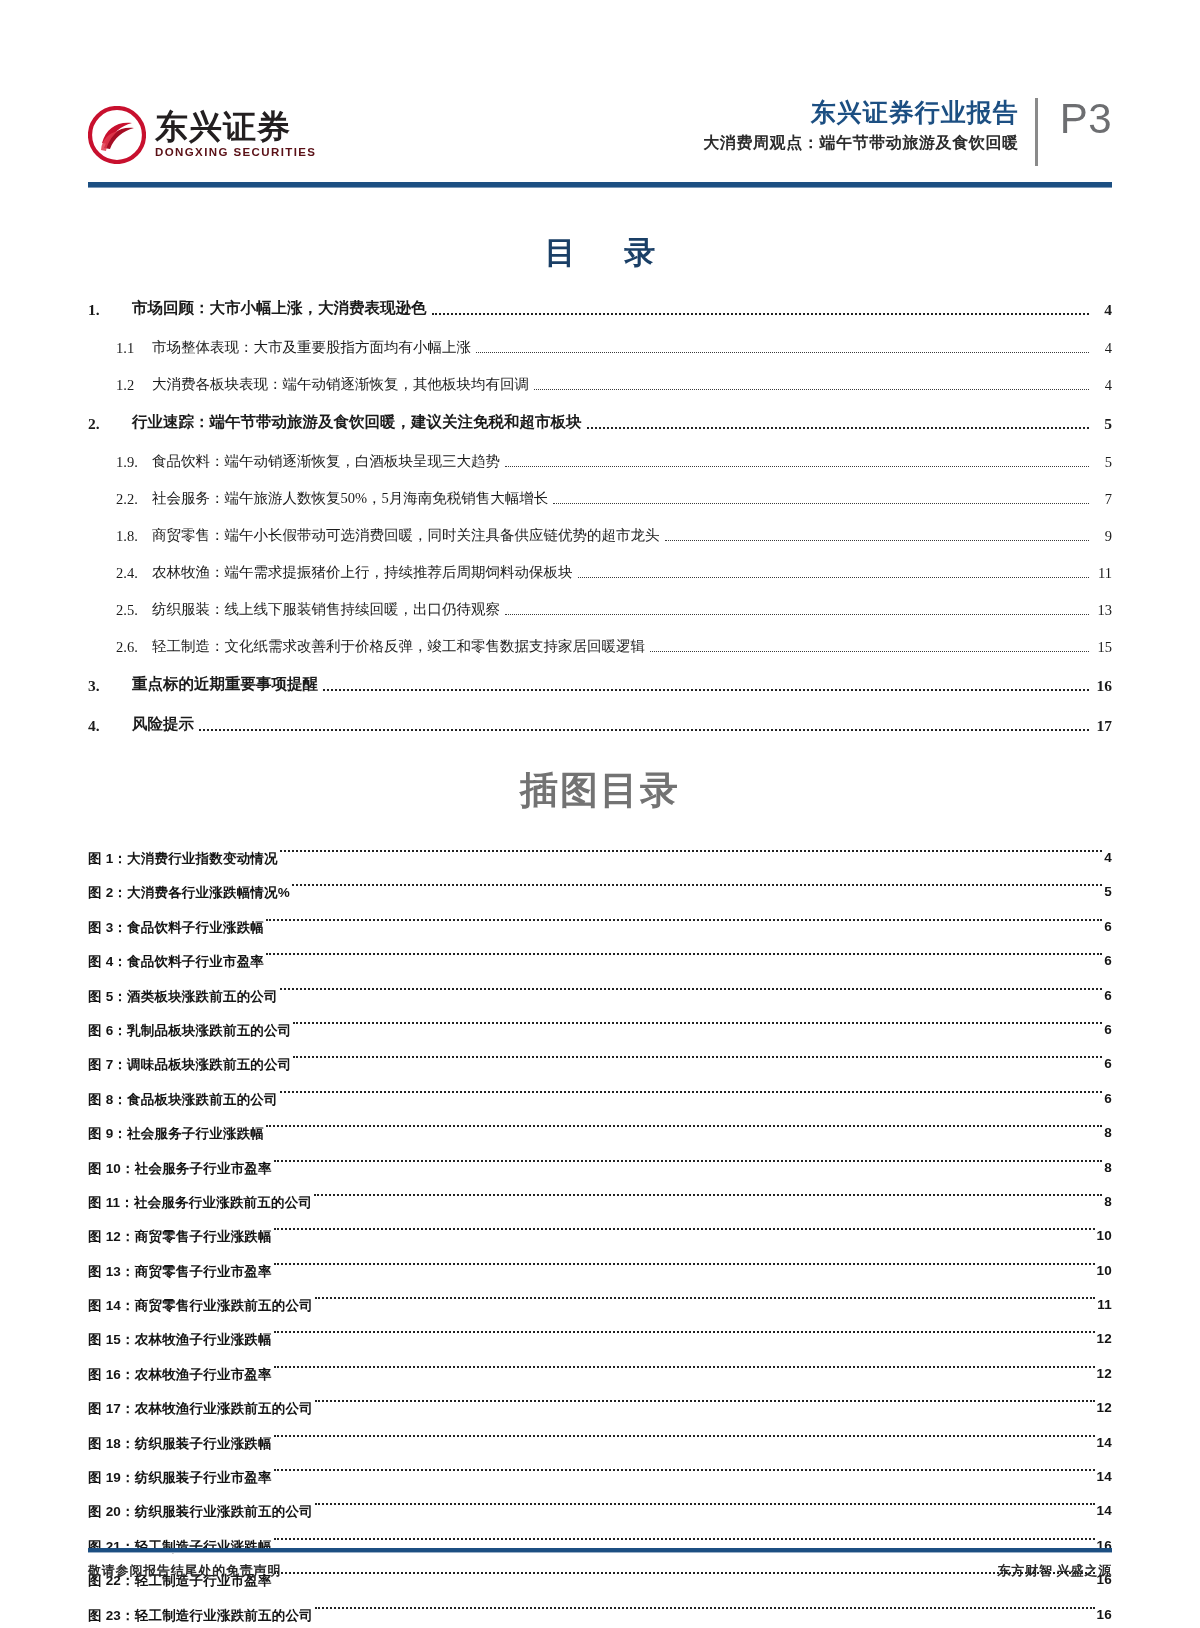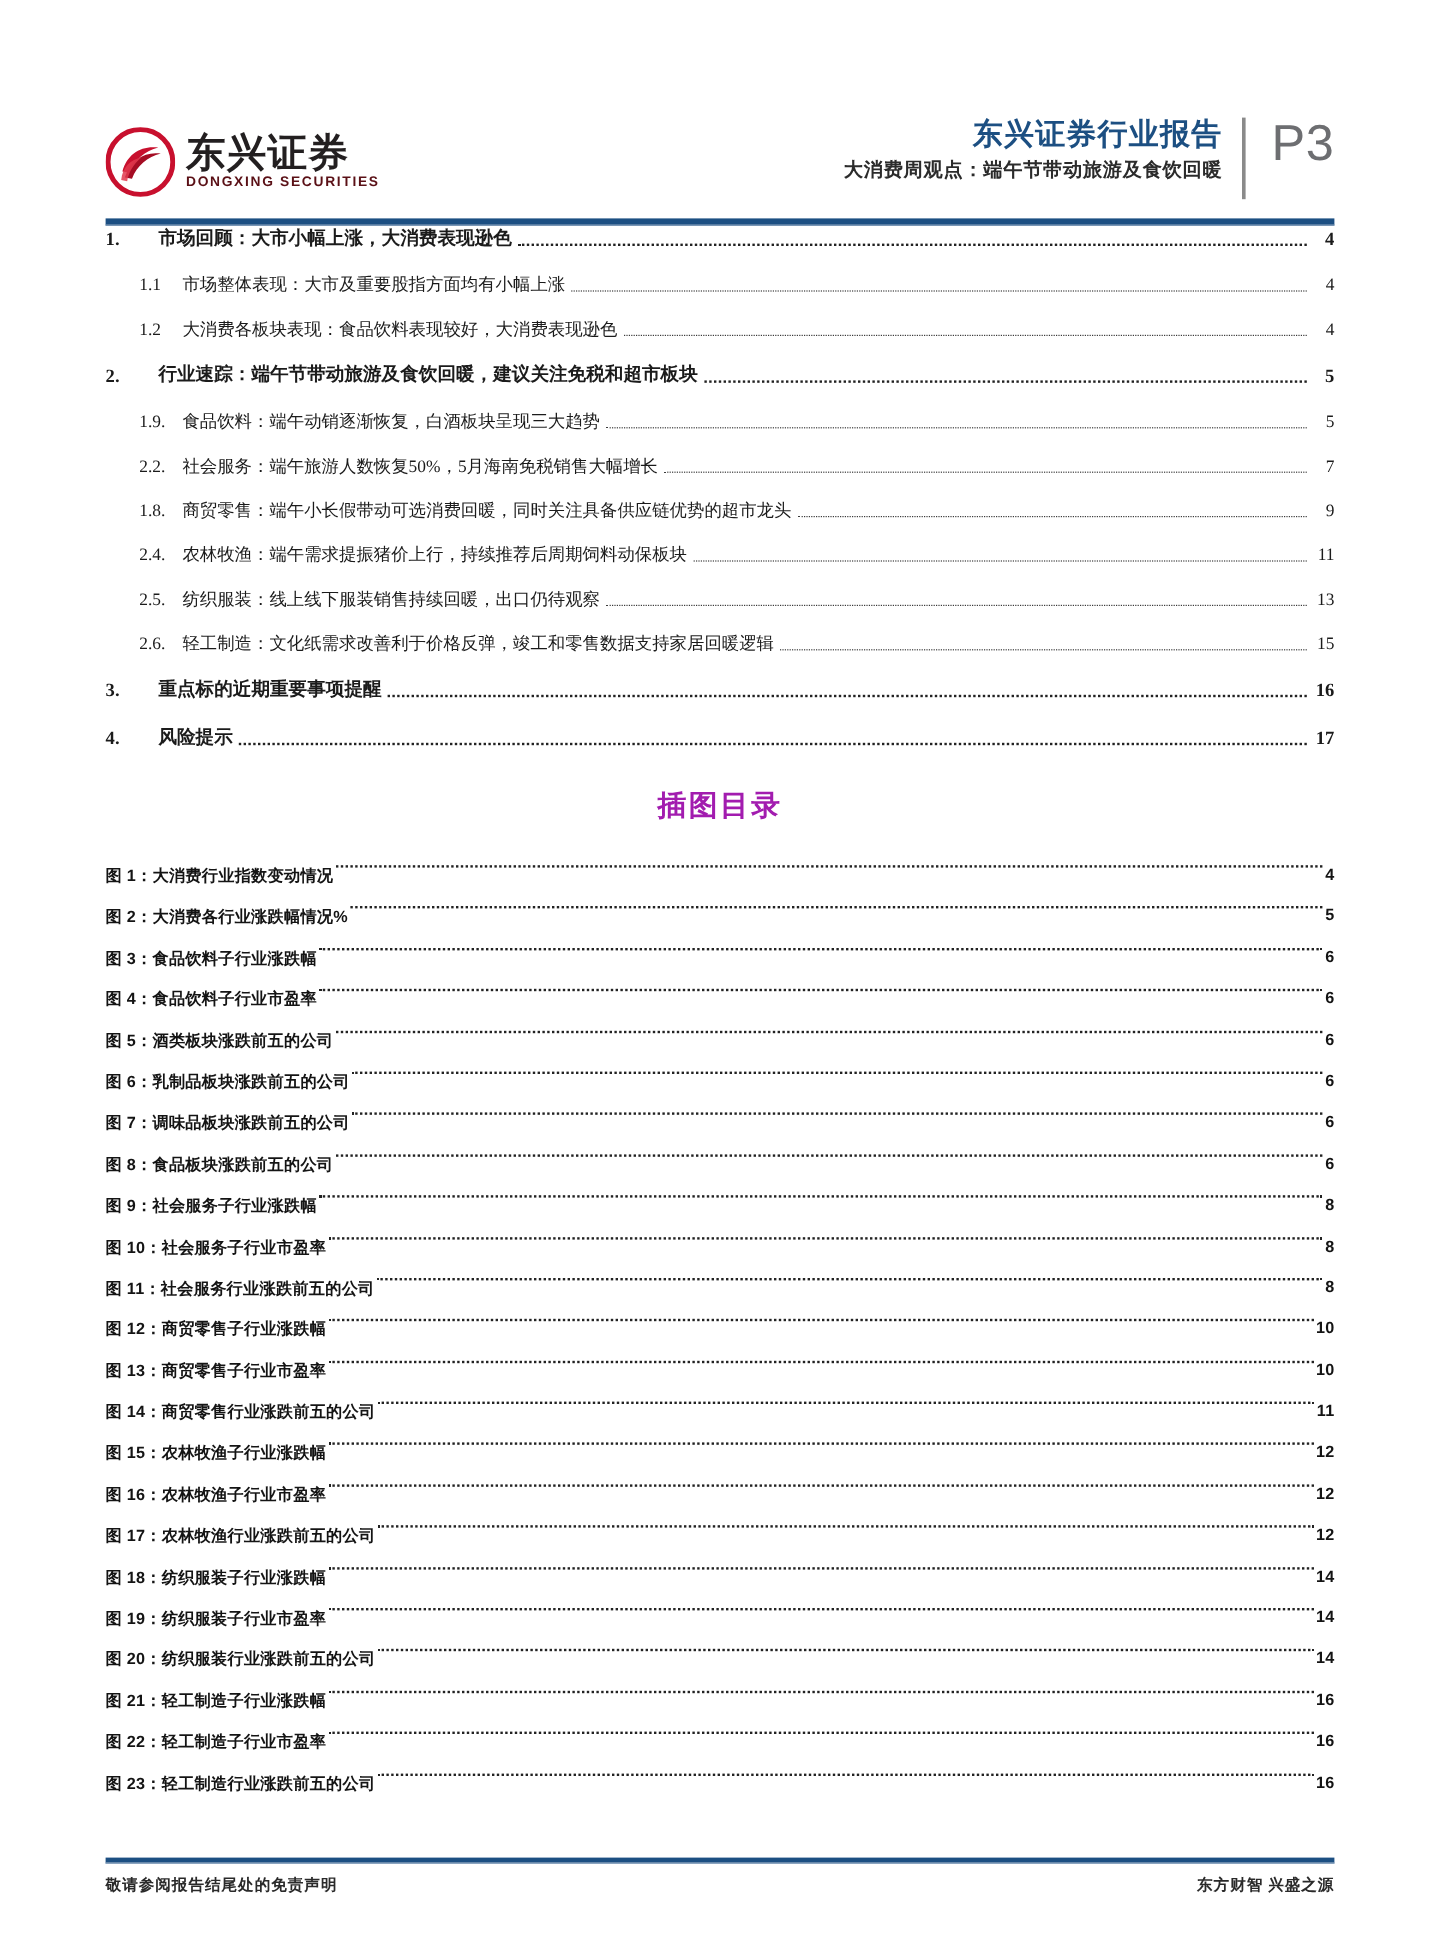--- a/index.html
+++ b/index.html
@@ -184,22 +184,22 @@
     padding-left: 3px;
     text-align: right;
     min-width: 20px;
   }
 
   
   .fig-title {
     text-align: center;
     font-family: "Liberation Sans", "DejaVu Sans", sans-serif;
     font-weight: 700;
-    font-size: 24px;
-    color: #a21caf;
+    font-size: 38px;
+    color: #737373;
     letter-spacing: 2px;
     margin-top: 30px;
     margin-bottom: 34px;
   }
 
   .fig-row {
     display: flex;
     align-items: flex-start;
     font-family: "Liberation Sans", "DejaVu Sans", sans-serif;
     font-weight: 700;
@@ -277,37 +277,38 @@
         <div class="hdr-main">东兴证券行业报告</div>
         <div class="hdr-sub">大消费周观点：端午节带动旅游及食饮回暖</div>
       </div>
       <div class="hdr-divider"></div>
       <div class="hdr-page">P3</div>
     </div>
   </div>
 
   <div class="header-rule"></div>
 
+  <div class="toc-title">目 录</div>
 
   <div class="toc-list">
     <div class="toc-row level1">
       <span class="toc-num">1.</span>
       <span class="toc-label">市场回顾：大市小幅上涨，大消费表现逊色</span>
       <span class="leader"></span>
       <span class="toc-page">4</span>
     </div>
     <div class="toc-row level2">
       <span class="toc-num">1.1</span>
       <span class="toc-label">市场整体表现：大市及重要股指方面均有小幅上涨</span>
       <span class="leader"></span>
       <span class="toc-page">4</span>
     </div>
     <div class="toc-row level2">
       <span class="toc-num">1.2</span>
-      <span class="toc-label">大消费各板块表现：食品饮料表现较好，大消费表现逊色</span>
+      <span class="toc-label">大消费各板块表现：端午动销逐渐恢复，其他板块均有回调</span>
       <span class="leader"></span>
       <span class="toc-page">4</span>
     </div>
     <div class="toc-row level1">
       <span class="toc-num">2.</span>
       <span class="toc-label">行业速踪：端午节带动旅游及食饮回暖，建议关注免税和超市板块</span>
       <span class="leader"></span>
       <span class="toc-page">5</span>
     </div>
     <div class="toc-row level2">

